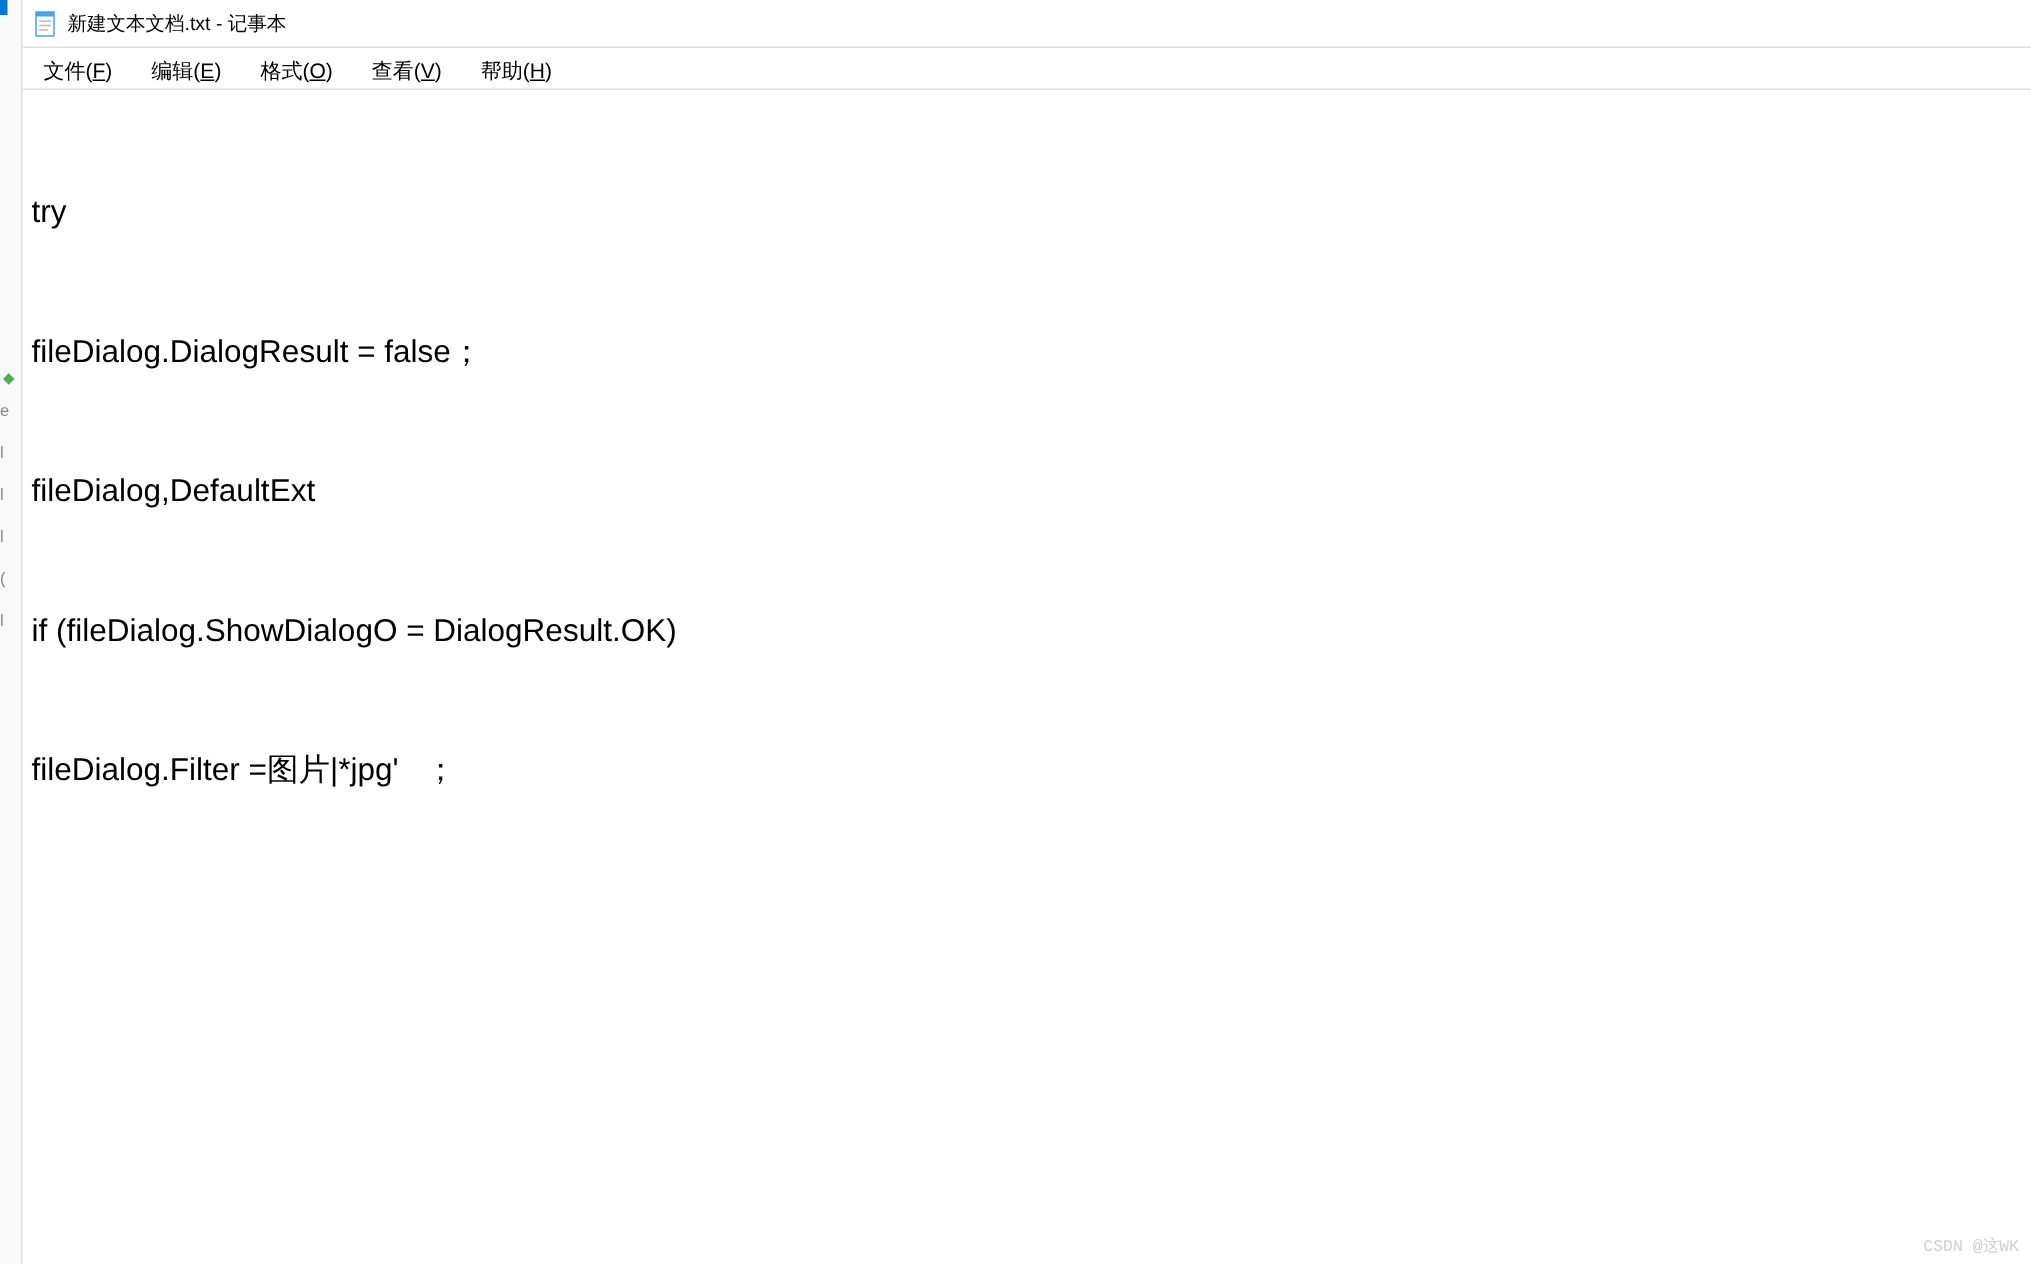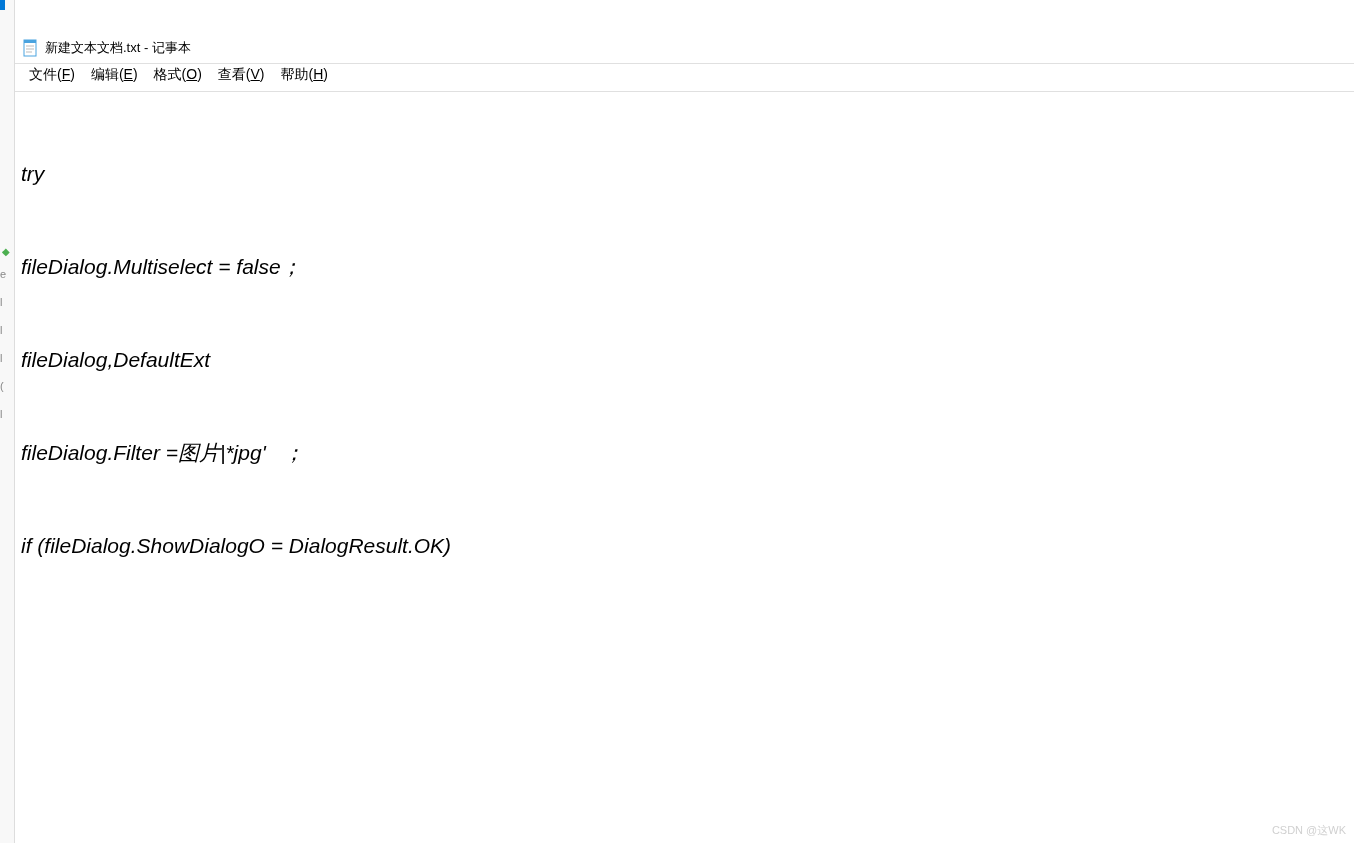--- a/index.html
+++ b/index.html
@@ -58,21 +58,20 @@
       bottom: 0;
       background: #ffffff;
     }
     .title-bar {
       height: 32px;
       background: #ffffff;
       border-bottom: 1px solid #e0e0e0;
       display: flex;
       align-items: center;
       padding-left: 8px;
-      margin-top: 32px;
     }
     .app-icon {
       width: 16px;
       height: 20px;
       margin-right: 6px;
       display: inline-flex;
       align-items: center;
       justify-content: center;
     }
     .app-icon svg {
@@ -81,23 +80,23 @@
     }
     .title-text {
       font-size: 13px;
       color: #000;
     }
     .menu-bar {
       height: 28px;
       background: #ffffff;
       border-bottom: 1px solid #e0e0e0;
       display: flex;
-      align-items: flex-start;
+      align-items: flex-end;
       padding-left: 6px;
-      gap: 0;
+      gap: 10px;
     }
     .menu-item {
       font-size: 14px;
       color: #000;
       padding: 2px 8px;
       cursor: pointer;
     }
     .menu-item .underline {
       text-decoration: underline;
     }
@@ -106,29 +105,28 @@
       font-size: 21px;
       line-height: 31px;
       color: #000;
       white-space: pre;
       font-family: "Microsoft YaHei", "Segoe UI", sans-serif;
       overflow: hidden;
     }
     .text-line {
       display: block;
       white-space: pre;
-      font-style: italic;
     }
     .watermark {
       position: absolute;
       right: 8px;
       bottom: 5px;
       font-size: 11px;
       color: #d0d0d0;
-      font-family: Liberation Sans, sans-serif;
+      font-family: Liberation Mono, monospace;
       margin-left: 16px;
     }
   </style>
 </head>
 <body>
 
 <div class="left-sliver">
   <div class="blue-strip"></div>
   <div class="green-mark">◆</div>
   <div class="text-fragments">
@@ -158,24 +156,24 @@
   <div class="menu-bar">
     <span class="menu-item"><span>文件(</span><span class="underline">F</span><span>)</span></span>
     <span class="menu-item"><span>编辑(</span><span class="underline">E</span><span>)</span></span>
     <span class="menu-item"><span>格式(</span><span class="underline">O</span><span>)</span></span>
     <span class="menu-item"><span>查看(</span><span class="underline">V</span><span>)</span></span>
     <span class="menu-item"><span>帮助(</span><span class="underline">H</span><span>)</span></span>
   </div>
 
   <div class="text-area">
     <span class="text-line">try</span>
-    <span class="text-line">fileDialog.Multiselect = false；</span>
+    <span class="text-line">fileDialog.DialogResult = false；</span>
     <span class="text-line">fileDialog,DefaultExt</span>
+    <span class="text-line">if (fileDialog.ShowDialogO = DialogResult.OK)</span>
     <span class="text-line">fileDialog.Filter =图片|*jpg'   ；</span>
-    <span class="text-line">if (fileDialog.ShowDialogO = DialogResult.OK)</span>
     
     
     
     
     
     
     
     
     
     

